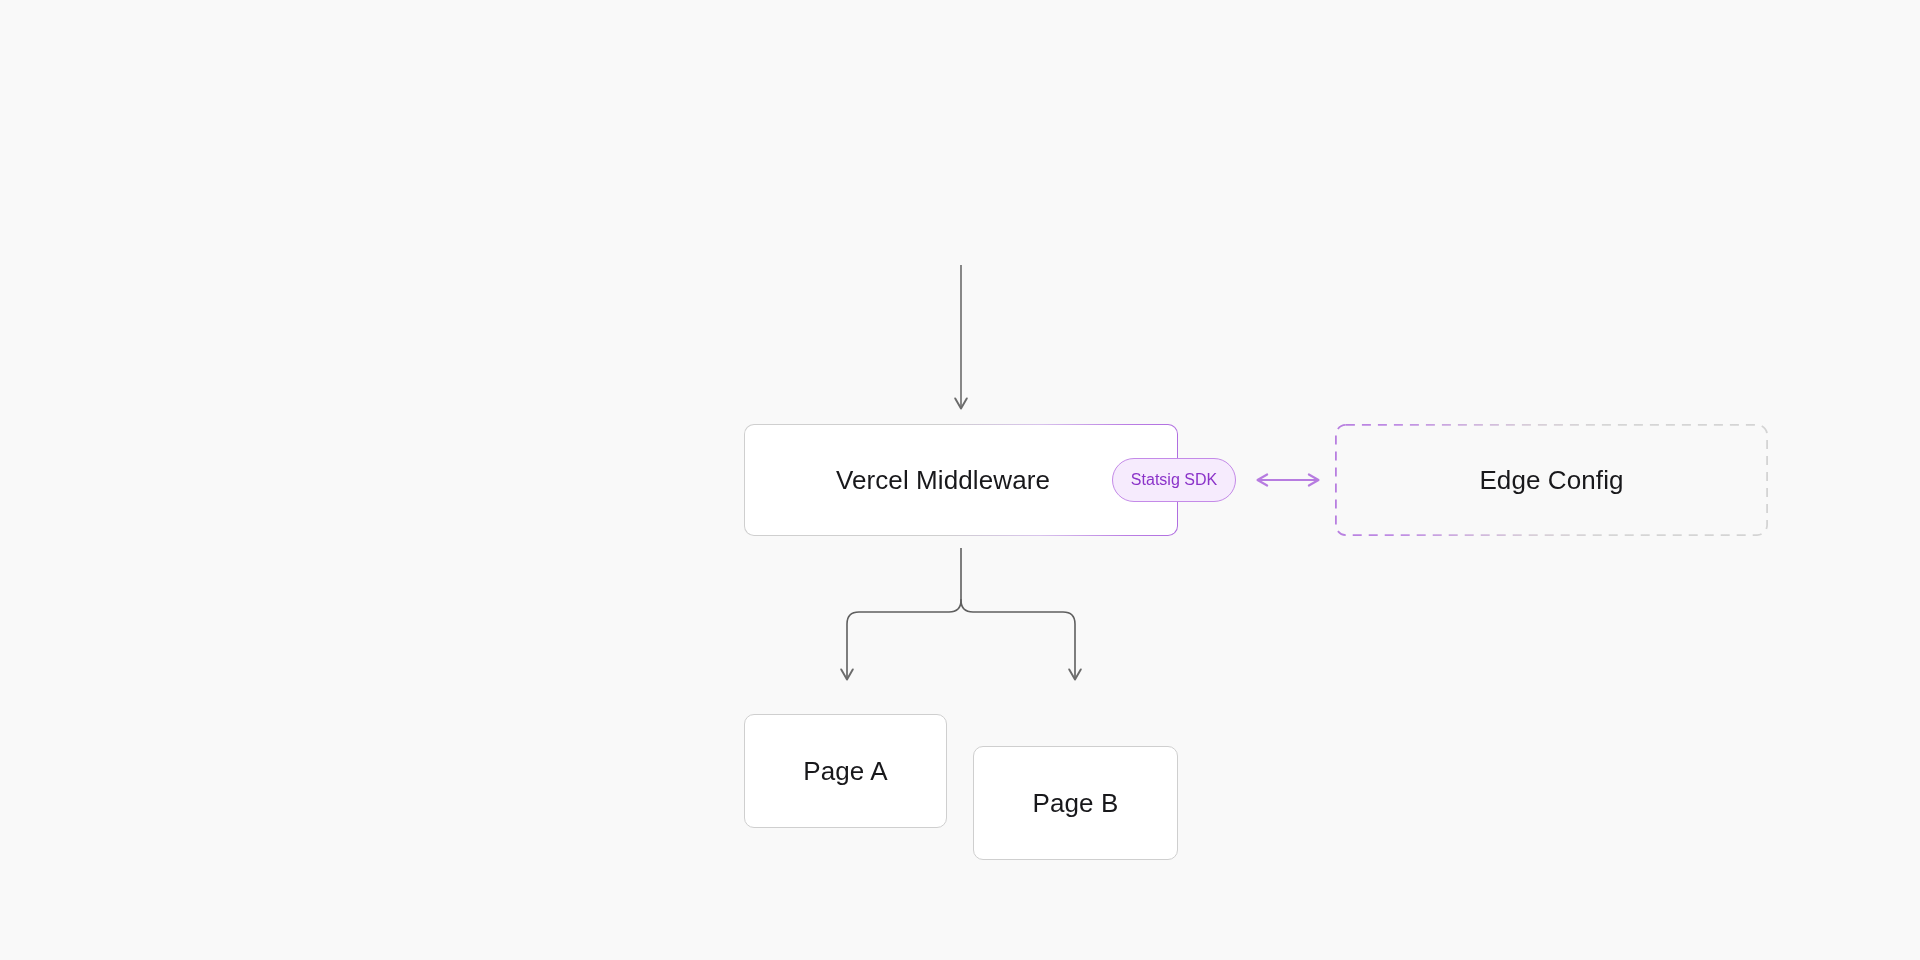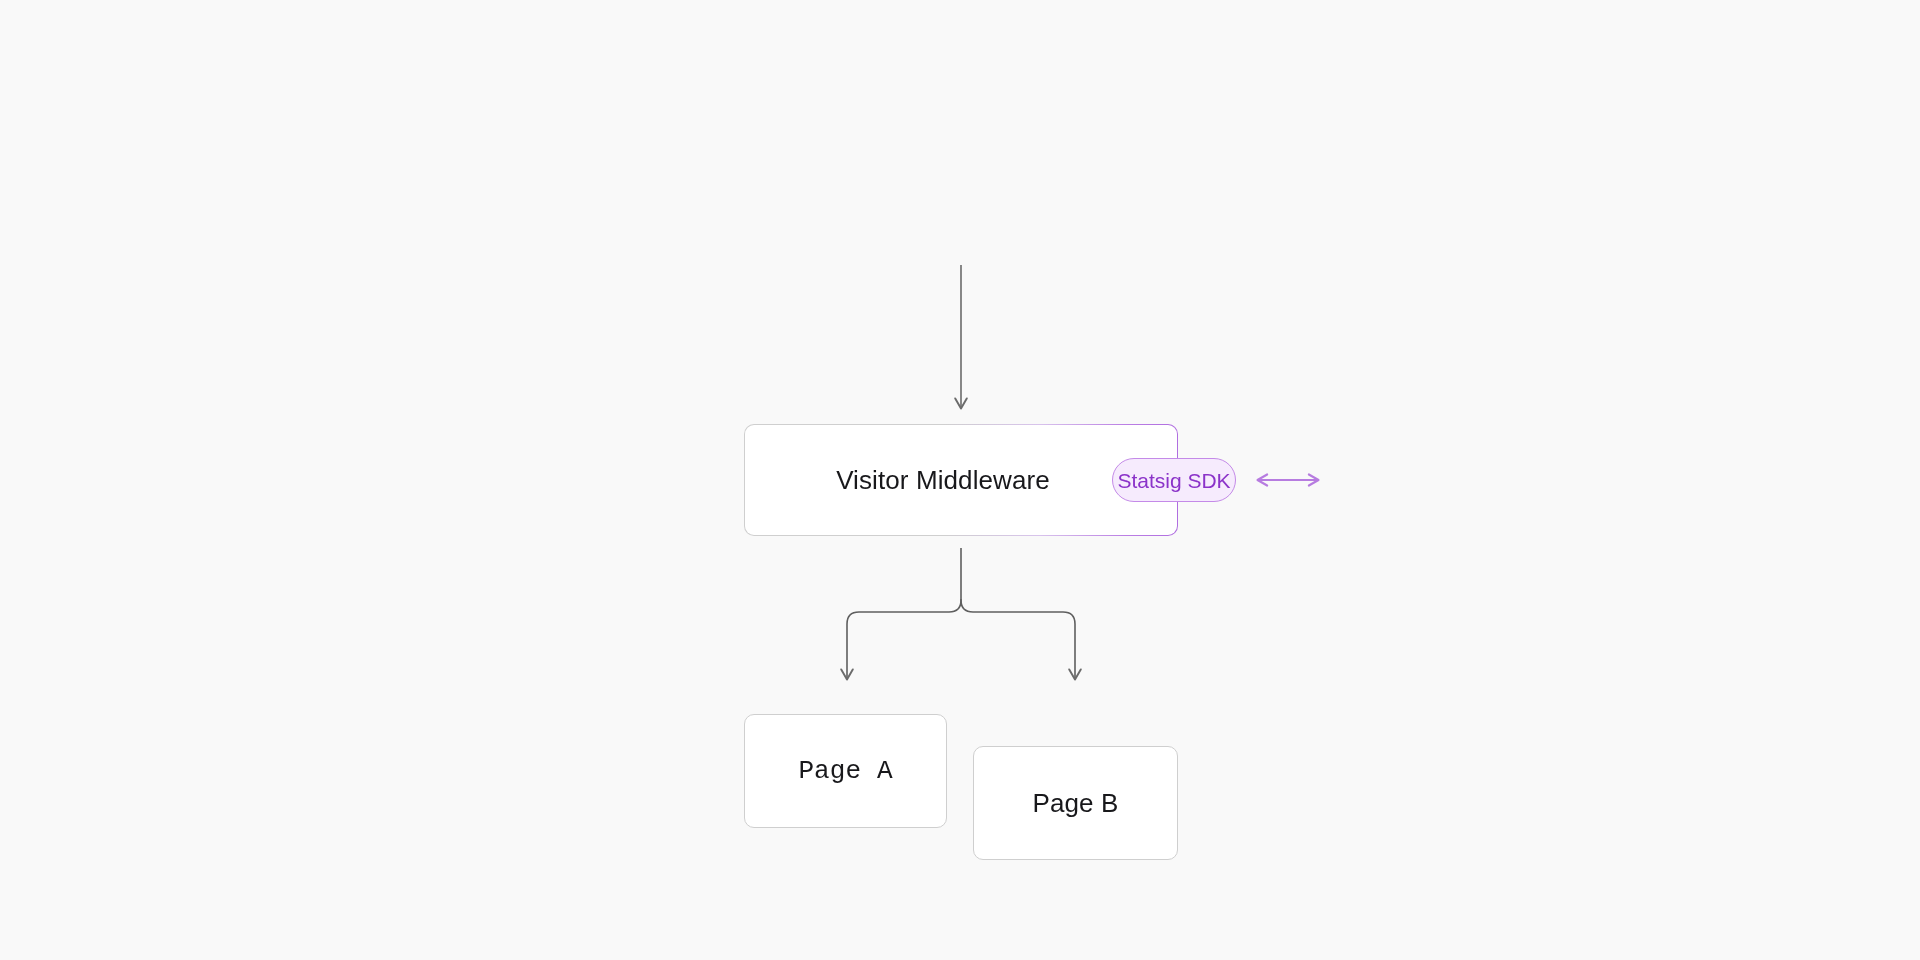--- a/index.html
+++ b/index.html
@@ -94,21 +94,21 @@
     box-sizing: border-box;
     background: #f6ebfd;
     border: 1.7px solid #c48ae8;
     border-radius: 22px;
     display: flex;
     align-items: center;
     justify-content: center;
     z-index: 6;
   }
   #badge-statsig-sdk .badge-label {
-    font-size: 21px;
+    font-size: 16px;
     font-weight: 500;
     color: #8b33c9;
     line-height: 1;
     white-space: nowrap;
   }
 
   
   #node-edge-config {
     left: 1335px;
     top: 424px;
@@ -128,21 +128,20 @@
     position: relative;
     z-index: 2;
   }
 
   
   #node-page-a {
     left: 744px;
     top: 714px;
     width: 203px;
     height: 114px;
-    font-family: Liberation Mono, monospace;
   }
   #node-page-b {
     left: 973px;
     top: 746px;
     width: 205px;
     height: 114px;
   }
 </style>
 </head>
 <body>
@@ -192,27 +191,33 @@
       <path d="M 961 600
                Q 961 612 973 612
                L 1063 612
                Q 1075 612 1075 624
                L 1075 679" fill="none" stroke="#5f5f5f" stroke-width="1.6" stroke-linecap="round" marker-end="url(#arrow-gray)"></path>
     </g>
   </svg>
 
 
   <div class="node" id="node-middleware">
-    <span class="node-label">Visitor Middleware</span>
+    <span class="node-label">Vercel Middleware</span>
   </div>
 
   <div id="badge-statsig-sdk">
     <span class="badge-label">Statsig SDK</span>
   </div>
 
+  <div class="node" id="node-edge-config">
+    <svg class="dashed-frame" viewBox="0 0 433 112" width="433" height="112" preserveAspectRatio="none" xmlns="http://www.w3.org/2000/svg">
+      <rect x="0.9" y="0.9" width="431.2" height="110.2" rx="10" ry="10" fill="none" stroke="url(#dash-fade)" stroke-width="1.8" stroke-dasharray="9 7"></rect>
+    </svg>
+    <span class="node-label">Edge Config</span>
+  </div>
 
   <div class="node node-plain" id="node-page-a">
     <span class="node-label">Page A</span>
   </div>
 
   <div class="node node-plain" id="node-page-b">
     <span class="node-label">Page B</span>
   </div>
 
 </div>

